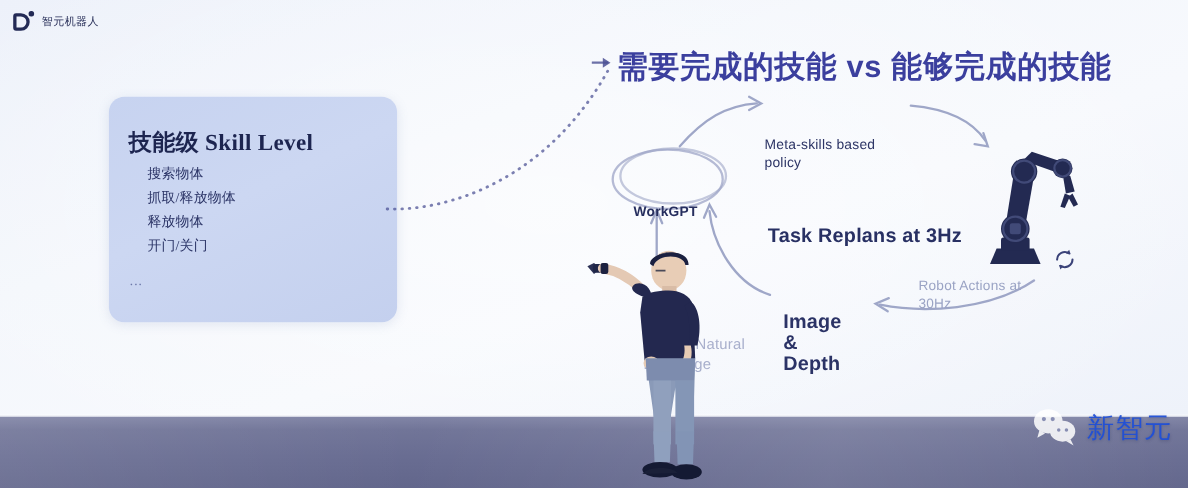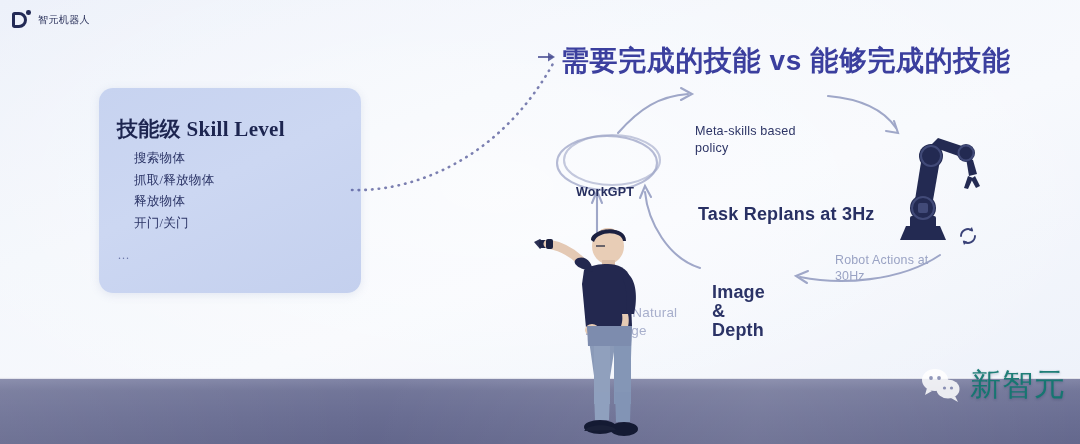--- a/index.html
+++ b/index.html
@@ -132,21 +132,21 @@
   
   #presenter{ position:absolute; left:520px; top:222px; width:135px; height:222px; }
 
   
   #watermark{
     position:absolute; right:14px; bottom:38px;
     display:flex; align-items:center; gap:7px;
     opacity:.93;
   }
   #wm-text{
-    font-size:31px; color:#0f766e; letter-spacing:1px; font-weight:500;
+    font-size:25px; color:#1d4ed8; letter-spacing:1px; font-weight:500;
     text-shadow:0 1px 3px rgba(40,45,80,.35);
   }
 </style>
 </head>
 <body>
 
 <div id="stage">
   <div id="screen-wall"></div>
   <div id="wall-vignette"></div>
   <div id="floor-edge"></div>

